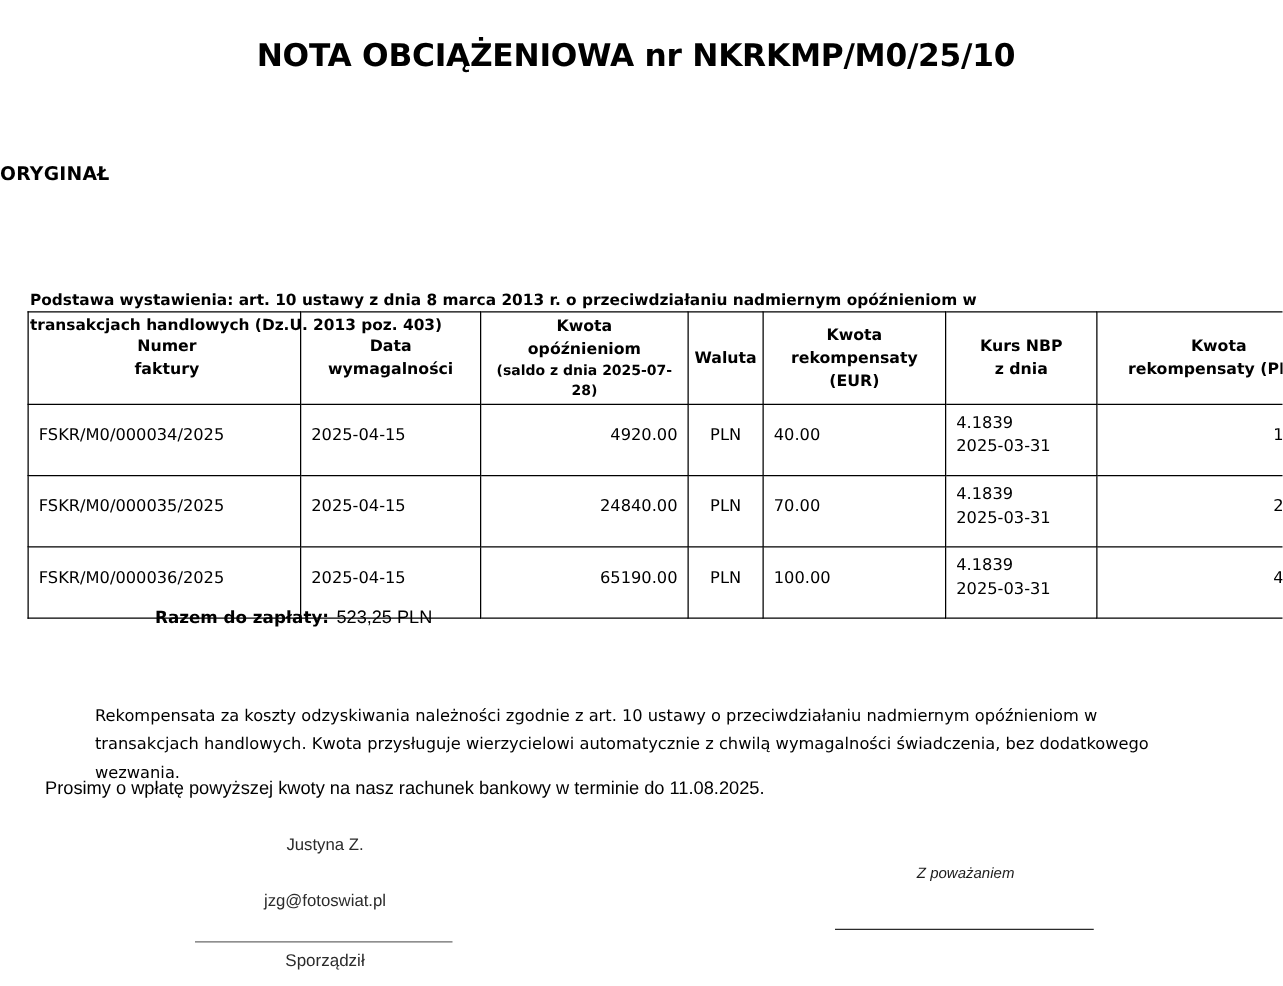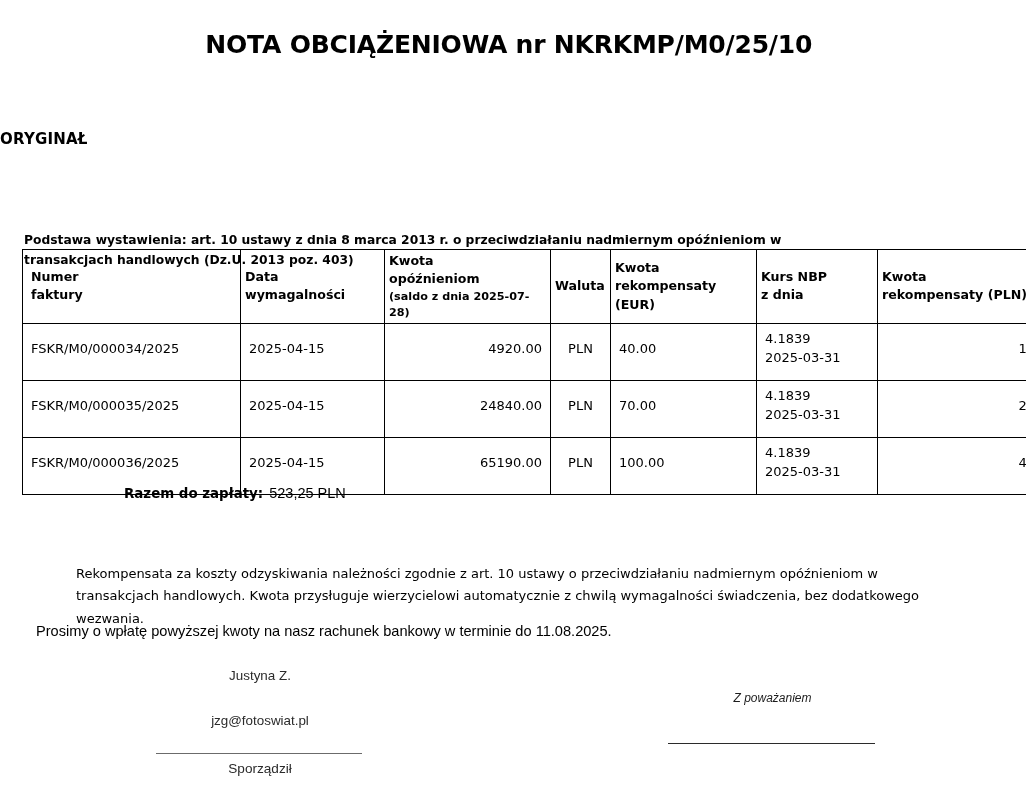--- a/index.html
+++ b/index.html
@@ -76,21 +76,21 @@
   table.note-table th,
   table.note-table td {
     border: 1.6px solid #000000;
     padding: 0;
     vertical-align: middle;
   }
   table.note-table thead th {
     height: 60px;
     font-size: 12.6px;
     font-weight: bold;
-    text-align: left;
+    text-align: center;
     line-height: 1.45;
     padding: 2px 4px;
   }
   table.note-table thead th .sub {
     display: block;
     font-size: 11.2px;
     font-weight: bold;
   }
   table.note-table tbody td {
     height: 49px;

